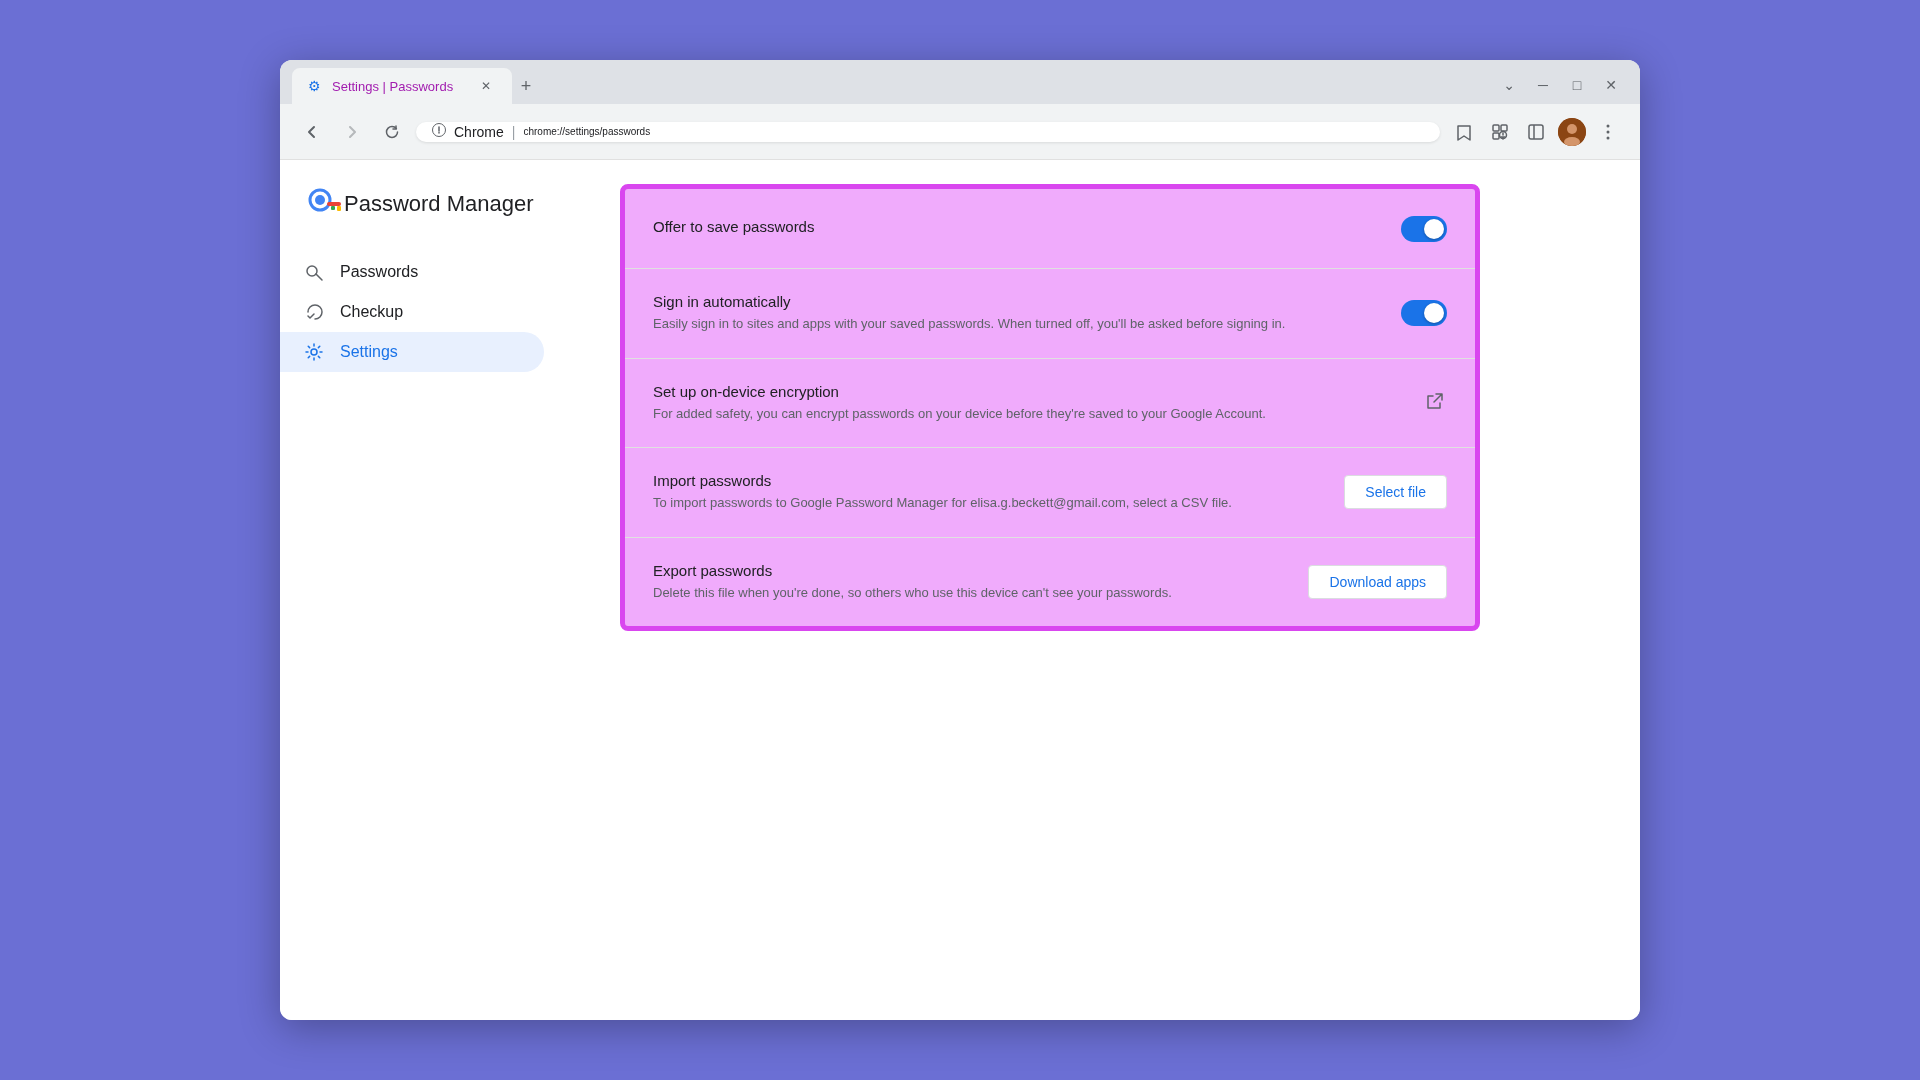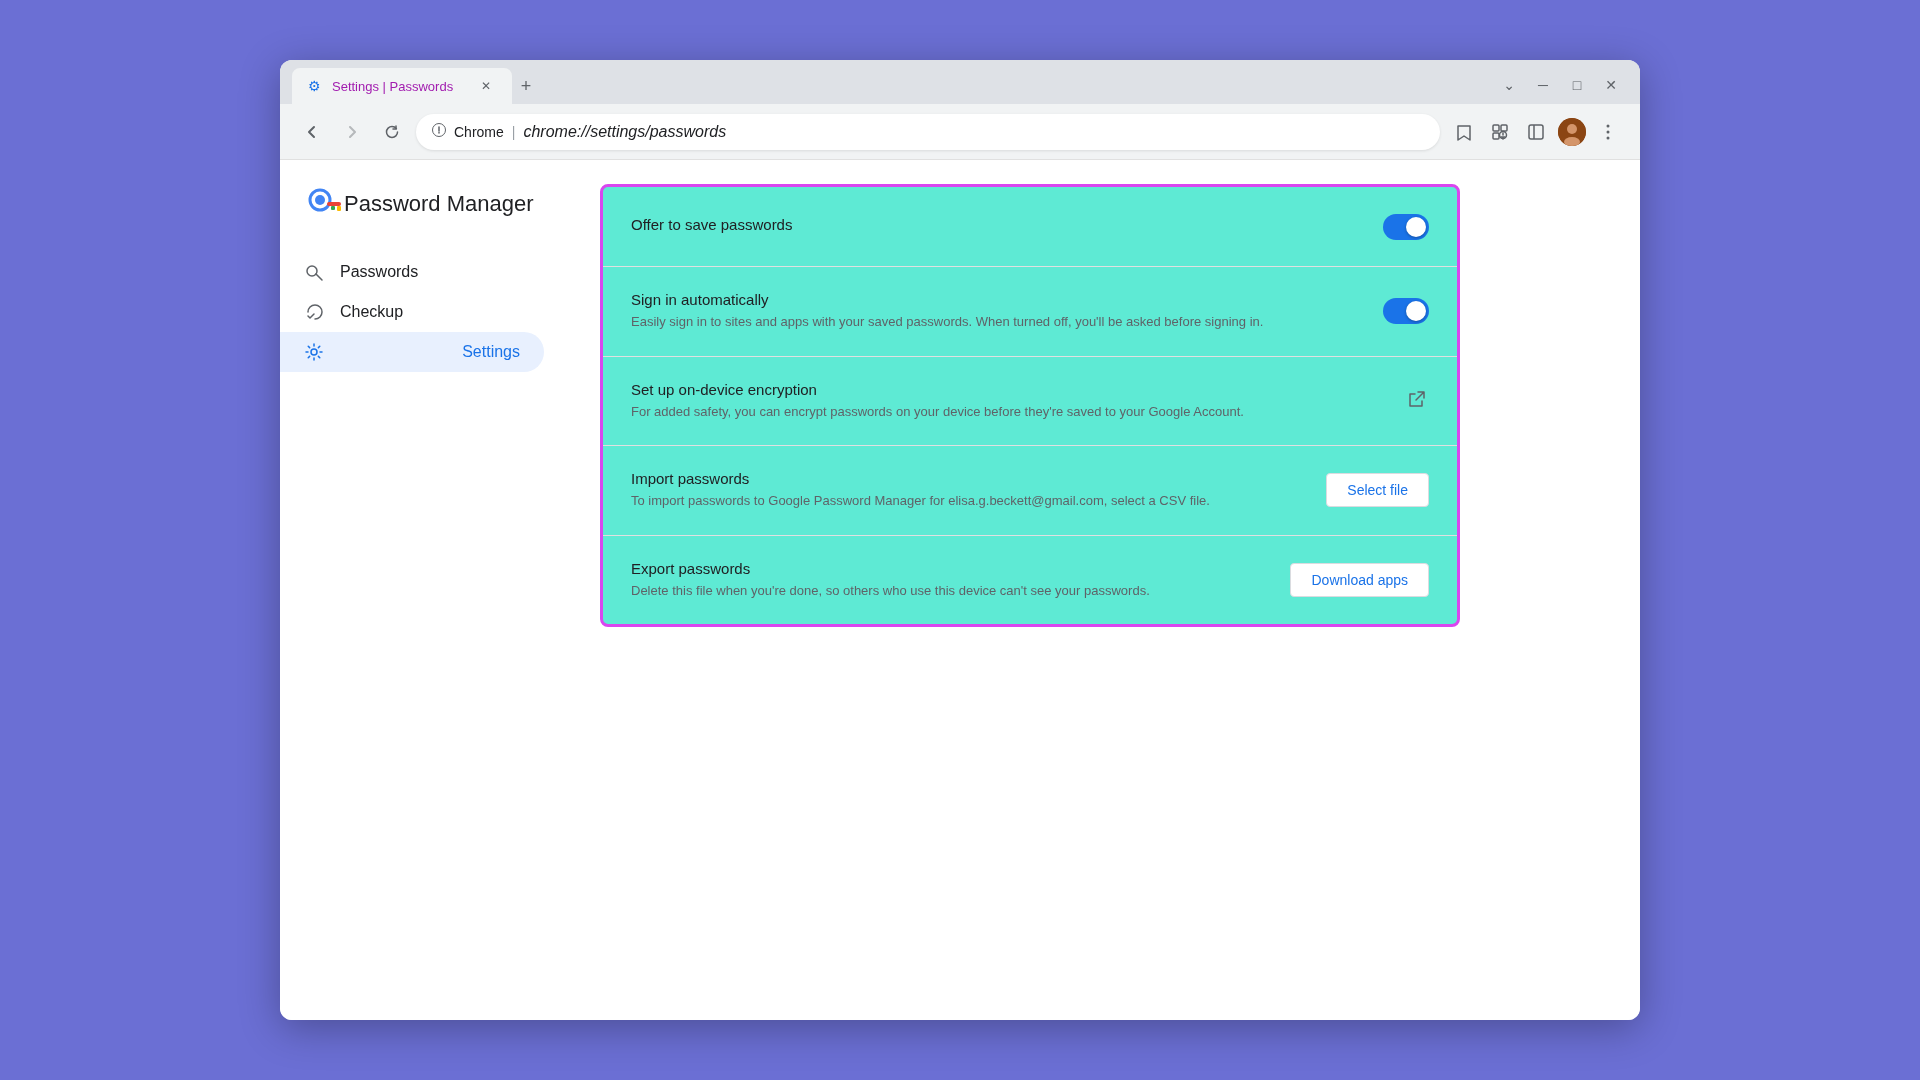--- a/index.html
+++ b/index.html
@@ -120,21 +120,21 @@
       display: flex;
       align-items: center;
       justify-content: center;
       cursor: pointer;
       color: #5f6368;
       font-size: 16px;
     }
     .nav-btn.disabled { opacity: 0.4; cursor: default; }
     .address-bar {
       flex: 1;
-      height: 36px;
+      height: 20px;
       background: white;
       border-radius: 20px;
       display: flex;
       align-items: center;
       padding: 0 16px;
       gap: 8px;
       box-shadow: 0 1px 3px rgba(0,0,0,0.1);
     }
     .address-bar-icon {
       color: #5f6368;
@@ -144,22 +144,21 @@
       color: #202124;
       font-size: 14px;
       font-weight: 500;
     }
     .address-bar-divider {
       color: #9aa0a6;
       font-size: 14px;
     }
     .address-bar-url {
       color: #202124;
-      font-size: 16px;
-      font-style: italic;
+      font-size: 10px;
     }
     .nav-actions {
       display: flex;
       align-items: center;
       gap: 4px;
     }
     .nav-action-btn {
       width: 32px;
       height: 32px;
       border-radius: 50%;
@@ -220,46 +219,46 @@
       padding: 10px 24px;
       cursor: pointer;
       border-radius: 0 24px 24px 0;
       margin-right: 16px;
       color: #202124;
       font-size: 14px;
     }
     .nav-item.active {
       background: #e8f0fe;
       color: #1a73e8;
-      justify-content: space-between;
     }
     .nav-item-icon {
       width: 20px;
       height: 20px;
       color: #5f6368;
       font-size: 16px;
       display: flex;
       align-items: center;
       justify-content: center;
     }
     .nav-item.active .nav-item-icon { color: #1a73e8; }
     .nav-item-label { font-size: 16px; }
 
     
     .main-content {
       flex: 1;
       padding: 24px 40px;
       overflow-y: auto;
     }
     .settings-card {
-      background: #5eead4;
-      border: 3px solid #d946ef;
+      background: #f0abfc;
+      border: 5px solid #d946ef;
       border-radius: 8px;
       overflow: hidden;
       max-width: 860px;
+      margin-left: 20px;
     }
     .setting-row {
       display: flex;
       align-items: center;
       padding: 24px 28px;
       border-bottom: 1px solid #e0e0e0;
       min-height: 80px;
     }
     .setting-row:last-child { border-bottom: none; }
     .setting-info {

